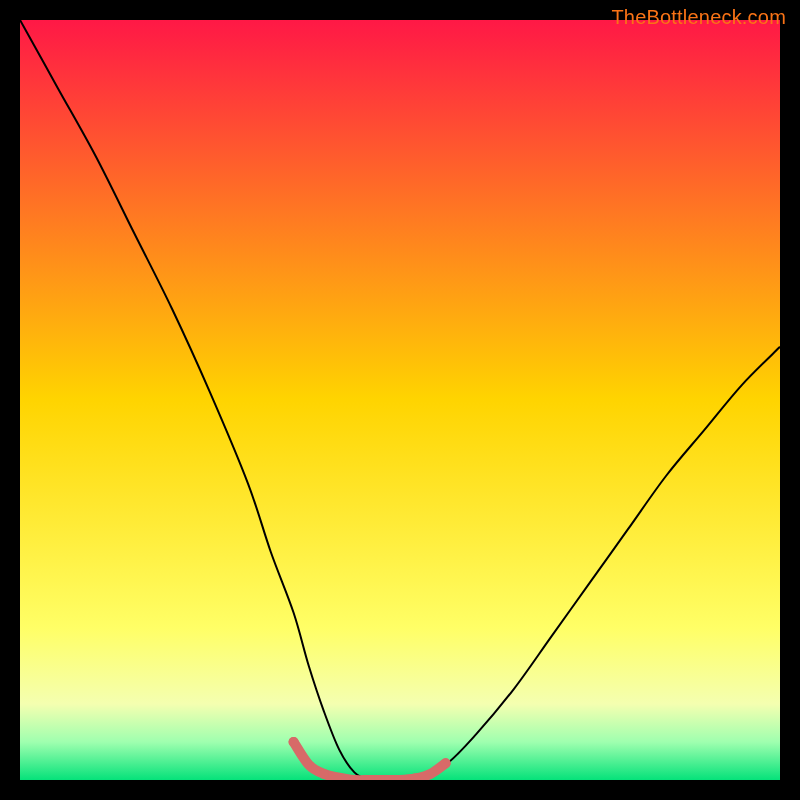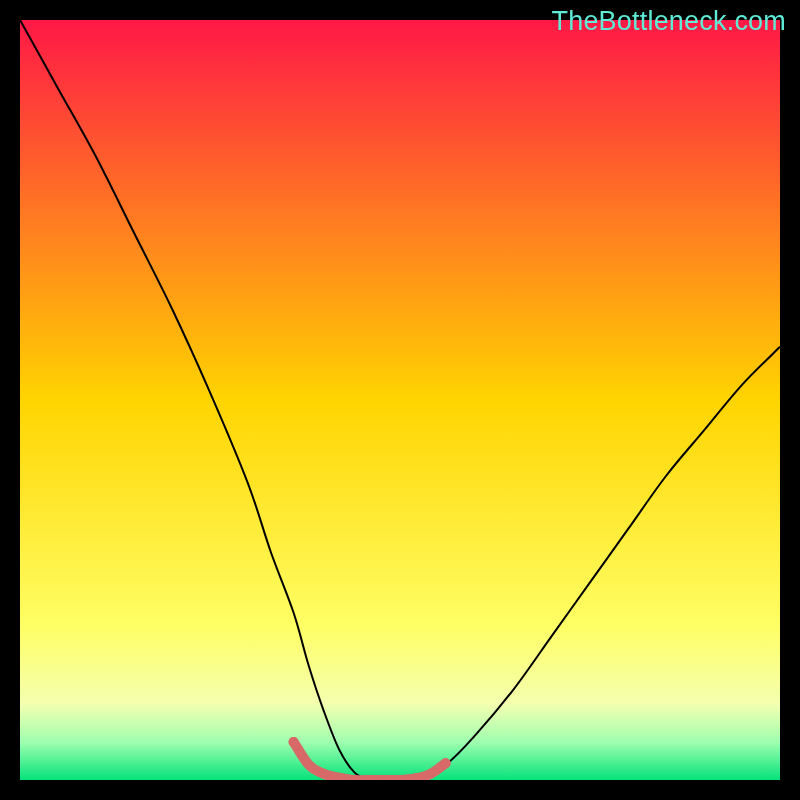--- a/index.html
+++ b/index.html
@@ -14,22 +14,22 @@
   .stage {
     position: relative;
     width: 800px;
     height: 800px;
     background: #000;
   }
   .watermark {
     position: absolute;
     top: 6px;
     right: 14px;
-    color: #5eead4;
-    font-size: 27px;
+    color: #f97316;
+    font-size: 20px;
     font-weight: 400;
     letter-spacing: 0.2px;
     z-index: 10;
     margin-left: 15px;
   }
   svg.plot {
     position: absolute;
     left: 20px;
     top: 20px;
     width: 760px;

